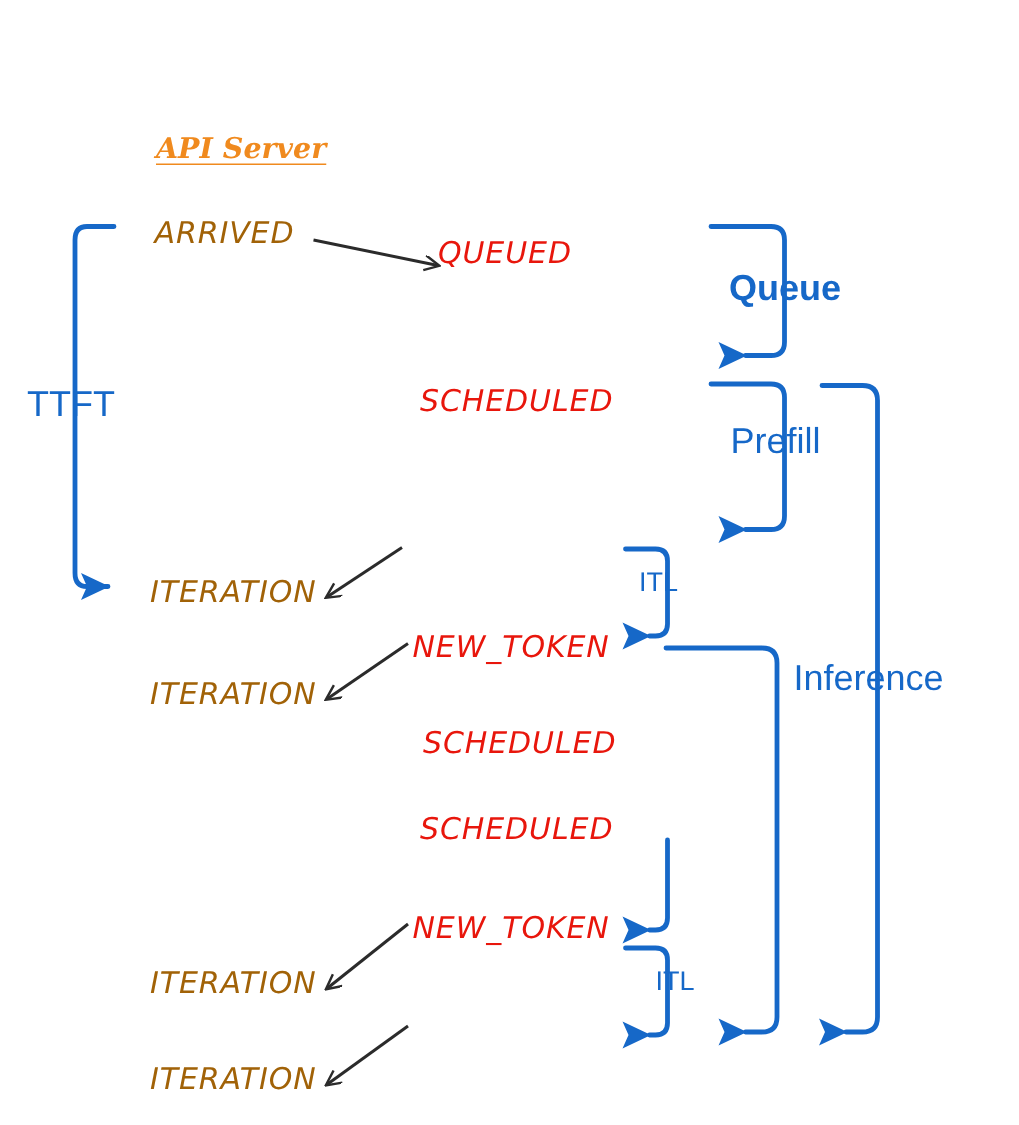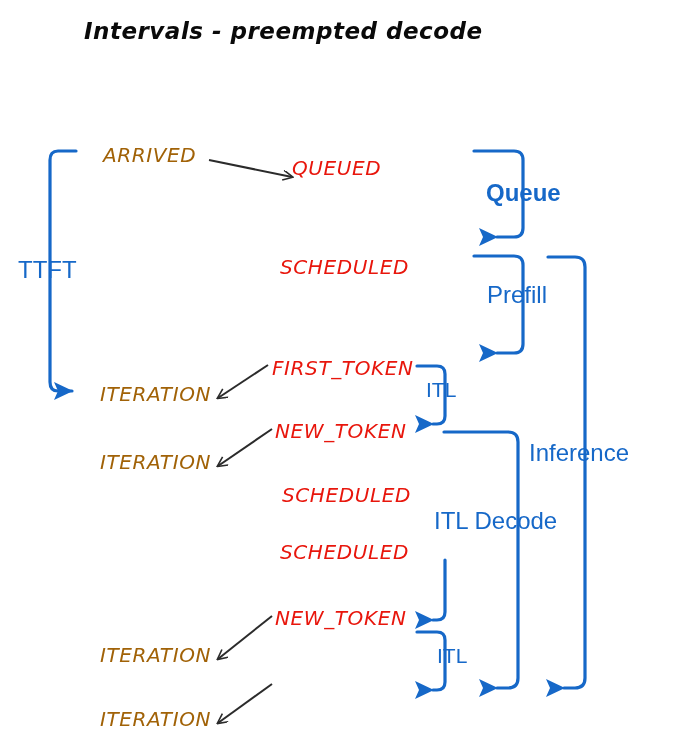--- a/index.html
+++ b/index.html
@@ -10,21 +10,21 @@
   .title{font-family:"DejaVu Sans",sans-serif;font-weight:bold;font-style:italic;
          font-size:23px;color:#0a0a0a;letter-spacing:.5px;}
   .colhead{font-family:"DejaVu Serif",serif;font-style:italic;font-size:19px;
            text-decoration:underline;text-underline-offset:4px;font-weight:600;}
   .colhead.api{color:#F08A1E;}
   .colhead.engine{color:#E00B0B;}
   .ev{font-family:"DejaVu Sans",sans-serif;font-style:italic;font-size:20px;letter-spacing:.6px;}
   .ev.api{color:#a16207;}
   .ev.engine{color:#E8160C;}
   .blue{font-family:"Liberation Sans",sans-serif;color:#1668C8;font-size:24px;}
-  .blue.small{font-size:21px;}
+  .blue.small{font-size:18px;}
 </style>
 </head>
 <body>
 
 <div id="canvas">
 
   <svg id="svg-layer" viewBox="0 0 679 750">
     <defs>
       <marker id="blk" markerWidth="12" markerHeight="12" refX="10" refY="5" orient="auto" markerUnits="userSpaceOnUse">
         <path d="M1,0 L11,5 L1,10" fill="none" stroke="#2b2b2b" stroke-width="1.6"></path>
@@ -78,37 +78,35 @@
     </g>
     <g>
       <path d="M417,632 L437,632 Q445,632 445,640 L445,682 Q445,690 437,690 L433,690" fill="none" stroke="#1668C8" stroke-width="3.2" stroke-linecap="round" marker-end="url(#blu-l)"></path>
     </g>
 
     <g>
       <path d="M548,257 L575,257 Q585,257 585,267 L585,678 Q585,688 575,688 L564,688" fill="none" stroke="#1668C8" stroke-width="3.2" stroke-linecap="round" marker-end="url(#blu-l)"></path>
     </g>
   </svg>
 
-  <div class="lbl title" style="left:84px;top:20px;">Intervals - preempted decode</div>
 
+  <div class="lbl colhead api" style="left:104px;top:90px;">API Server</div>
 
   <div class="lbl ev api" style="left:103px;top:145px;">ARRIVED</div>
   <div class="lbl ev engine" style="left:292px;top:158px;">QUEUED</div>
   <div class="lbl ev engine" style="left:280px;top:257px;">SCHEDULED</div>
-  <div class="lbl ev engine" style="left:272px;top:358px;">FIRST_TOKEN</div>
   <div class="lbl ev api" style="left:100px;top:384px;">ITERATION</div>
   <div class="lbl ev engine" style="left:275px;top:421px;">NEW_TOKEN</div>
   <div class="lbl ev api" style="left:100px;top:452px;">ITERATION</div>
   <div class="lbl ev engine" style="left:282px;top:485px;">SCHEDULED</div>
   <div class="lbl ev engine" style="left:280px;top:542px;">SCHEDULED</div>
   <div class="lbl ev engine" style="left:275px;top:608px;">NEW_TOKEN</div>
   <div class="lbl ev api" style="left:100px;top:645px;">ITERATION</div>
   <div class="lbl ev api" style="left:100px;top:709px;">ITERATION</div>
 
   <div class="lbl blue" style="left:18px;top:258px;">TTFT</div>
   <div class="lbl blue" style="left:486px;top:181px;font-weight:bold;">Queue</div>
   <div class="lbl blue" style="left:487px;top:283px;">Prefill</div>
   <div class="lbl blue small" style="left:426px;top:379px;">ITL</div>
   <div class="lbl blue small" style="left:437px;top:645px;">ITL</div>
-  <div class="lbl blue" style="left:434px;top:509px;">ITL Decode</div>
   <div class="lbl blue" style="left:529px;top:441px;">Inference</div>
 
 </div>
 
 </body></html>

